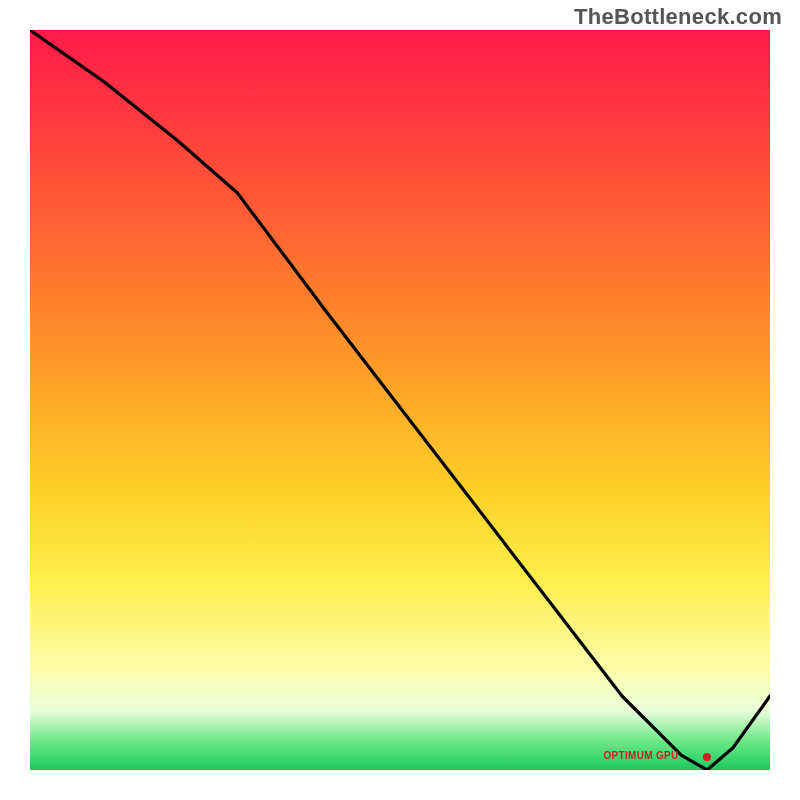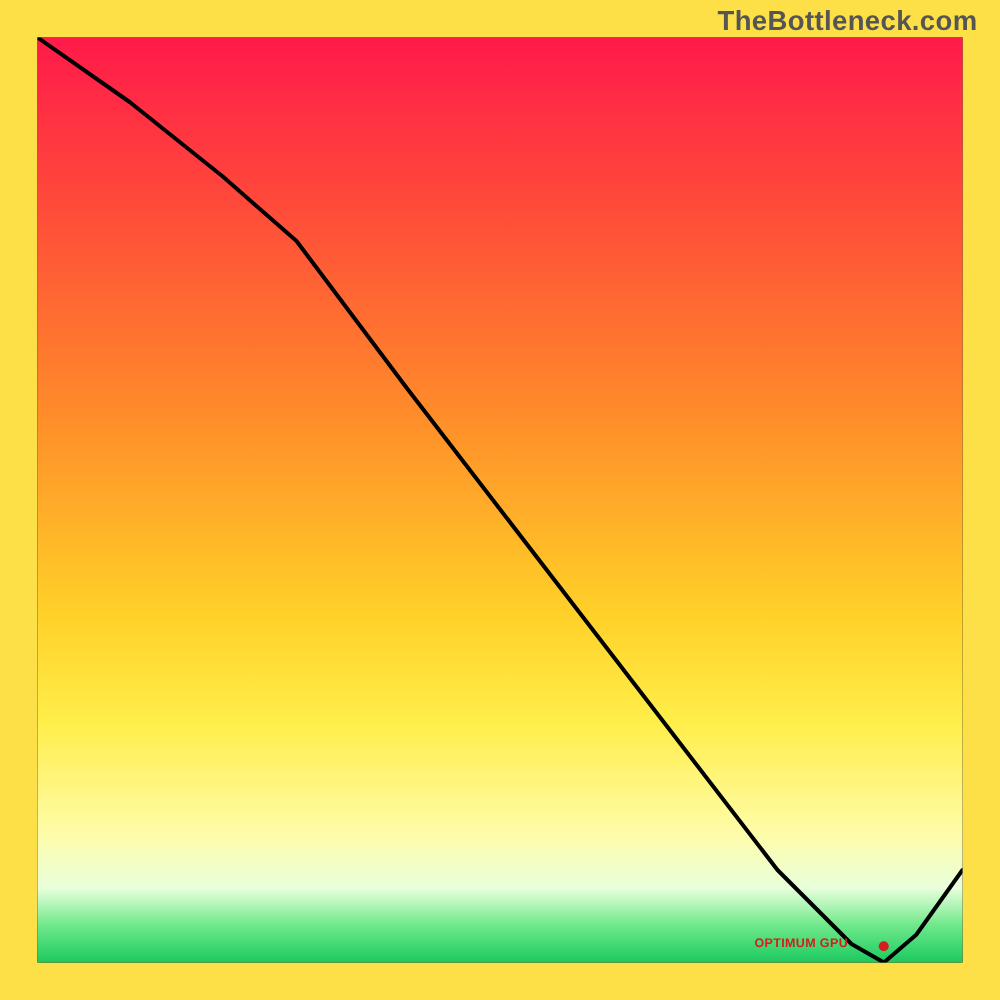--- a/index.html
+++ b/index.html
@@ -8,38 +8,39 @@
     background: #000;
     width: 800px;
     height: 800px;
     overflow: hidden;
     font-family: Arial, Helvetica, sans-serif;
   }
   .page {
     position: relative;
     width: 800px;
     height: 800px;
-    background: #fde047;
+    background: #ffffff;
   }
   .watermark {
     position: absolute;
     top: 4px;
     right: 18px;
     color: #555;
     font-size: 22px;
     font-weight: 600;
     letter-spacing: 0.3px;
   }
   .plot-frame {
     position: absolute;
     left: 30px;
     top: 30px;
     width: 740px;
     height: 740px;
     background: #000;
+    border-radius: 30px;
   }
   .gradient {
     position: absolute;
     left: 0; top: 0; right: 0; bottom: 0;
     
     background: linear-gradient(
       to bottom,
       #ff1a4a 0%,
       #ff4a3a 18%,
       #ff8a2a 40%,

